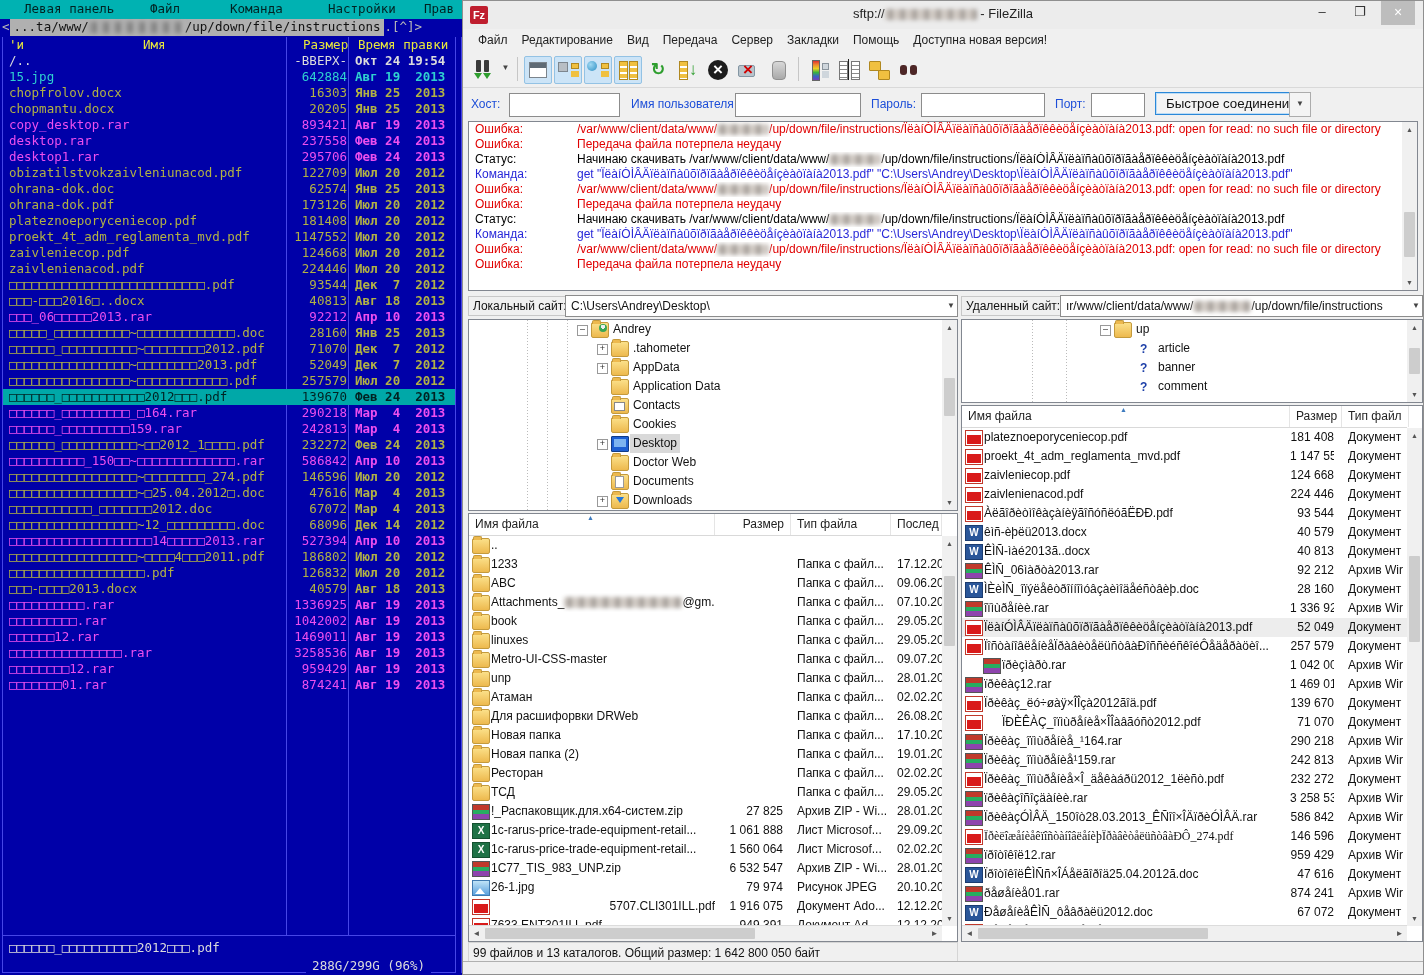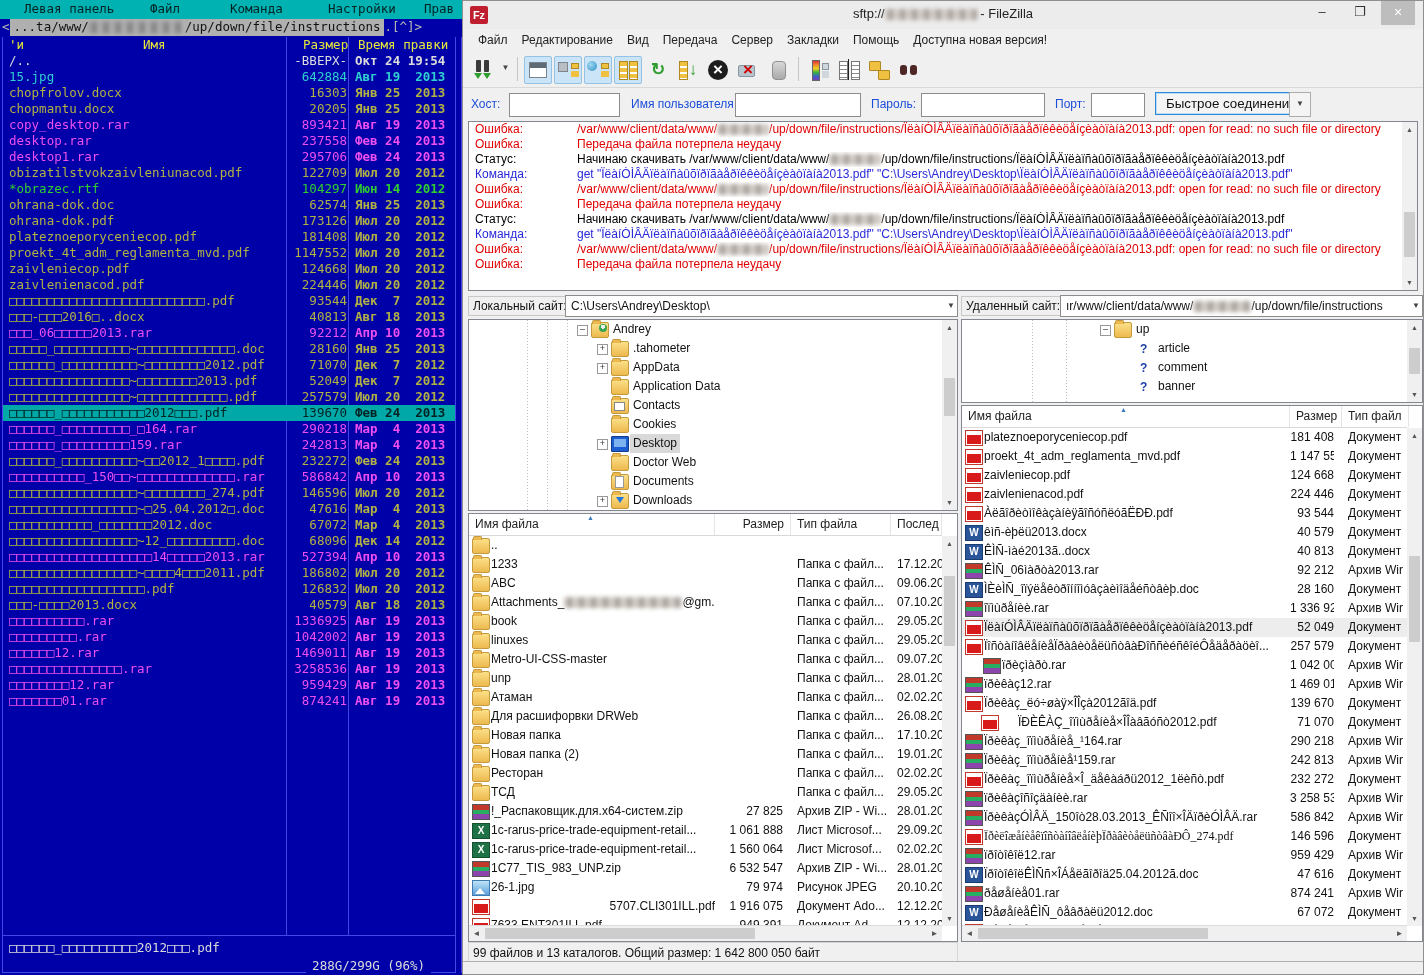--- a/index.html
+++ b/index.html
@@ -181,21 +181,20 @@
     <div class="c-sepv" style="left:345px;top:0;bottom:37px"></div>
     <div id="c-rows">
         <div class="crow cw"><span class="n">/..</span><span class="s">-ВВЕРХ-</span><span class="d">Окт 24 19:54</span></div>
         <div class="crow cc"><span class="n">15.jpg</span><span class="s">642884</span><span class="d">Авг 19  2013</span></div>
         <div class="crow ck"><span class="n">chopfrolov.docx</span><span class="s">16303</span><span class="d">Янв 25  2013</span></div>
         <div class="crow ck"><span class="n">chopmantu.docx</span><span class="s">20205</span><span class="d">Янв 25  2013</span></div>
         <div class="crow cm"><span class="n">copy_desktop.rar</span><span class="s">893421</span><span class="d">Авг 19  2013</span></div>
         <div class="crow cm"><span class="n">desktop.rar</span><span class="s">237558</span><span class="d">Фев 24  2013</span></div>
         <div class="crow cm"><span class="n">desktop1.rar</span><span class="s">295706</span><span class="d">Фев 24  2013</span></div>
         <div class="crow ck"><span class="n">obizatilstvokzaivleniunacod.pdf</span><span class="s">122709</span><span class="d">Июл 20  2012</span></div>
-        <div class="crow cg"><span class="n">*obrazec.rtf</span><span class="s">104297</span><span class="d">Июн 14  2012</span></div>
         <div class="crow ck"><span class="n">ohrana-dok.doc</span><span class="s">62574</span><span class="d">Янв 25  2013</span></div>
         <div class="crow ck"><span class="n">ohrana-dok.pdf</span><span class="s">173126</span><span class="d">Июл 20  2012</span></div>
         <div class="crow ck"><span class="n">plateznoeporyceniecop.pdf</span><span class="s">181408</span><span class="d">Июл 20  2012</span></div>
         <div class="crow ck"><span class="n">proekt_4t_adm_reglamenta_mvd.pdf</span><span class="s">1147552</span><span class="d">Июл 20  2012</span></div>
         <div class="crow ck"><span class="n">zaivleniecop.pdf</span><span class="s">124668</span><span class="d">Июл 20  2012</span></div>
         <div class="crow ck"><span class="n">zaivlenienacod.pdf</span><span class="s">224446</span><span class="d">Июл 20  2012</span></div>
         <div class="crow ck"><span class="n">□□□□□□□□□□□□□□□□□□□□□□□□□□.pdf</span><span class="s">93544</span><span class="d">Дек  7  2012</span></div>
         <div class="crow ck"><span class="n">□□□-□□□2016□..docx</span><span class="s">40813</span><span class="d">Авг 18  2013</span></div>
         <div class="crow cm"><span class="n">□□□_06□□□□□2013.rar</span><span class="s">92212</span><span class="d">Апр 10  2013</span></div>
         <div class="crow ck"><span class="n">□□□□□_□□□□□□□□□□~□□□□□□□□□□□□□.doc</span><span class="s">28160</span><span class="d">Янв 25  2013</span></div>
@@ -533,25 +532,25 @@
               <span class="texp" style="left: 138px;">–</span>
               <span class="ticon ic-folder" style="left: 152px;"></span>
               <span class="tlabel" style="left: 171px;">up</span>
             </div>
             <div class="trow">
               <span class="ticon ic-qfolder" style="left: 174px;"></span>
               <span class="tlabel" style="left: 193px;">article</span>
             </div>
             <div class="trow">
               <span class="ticon ic-qfolder" style="left: 174px;"></span>
+              <span class="tlabel" style="left: 193px;">banner</span>
+            </div>
+            <div class="trow">
+              <span class="ticon ic-qfolder" style="left: 174px;"></span>
               <span class="tlabel" style="left: 193px;">comment</span>
-            </div>
-            <div class="trow">
-              <span class="ticon ic-qfolder" style="left: 174px;"></span>
-              <span class="tlabel" style="left: 193px;">banner</span>
             </div>
           </div>
         <div class="vsb">
           <div class="ar up">▲</div>
           <div class="ar dn">▼</div>
           <div class="th" style="top:28px;height:26px"></div>
         </div>
       </div>
       <div class="listbox" style="top:112px;height:535px">
         <div class="lhead" id="r-head">
@@ -630,21 +629,21 @@
               <span class="cell nm" style="left: 0px; width: 306px;"><span class="fic ic-rar"></span><span>ïðèêàç12.rar</span></span>
               <span class="cell sz" style="left: 328px; width: 44px;">1 469 011</span>
               <span class="cell" style="left: 386px; width: 61px;">Архив Wir</span>
             </div>
             <div class="lrow">
               <span class="cell nm" style="left: 0px; width: 306px;"><span class="fic ic-pdf"></span><span>Ïðèêàç_ëó÷øàÿ×ÎÎçà2012ãîä.pdf</span></span>
               <span class="cell sz" style="left: 328px; width: 44px;">139 670</span>
               <span class="cell" style="left: 386px; width: 61px;">Документ</span>
             </div>
             <div class="lrow">
-              <span class="cell nm" style="left: 16px; width: 306px; padding-left: 40px;"><span class="fic ic-pdf"></span><span>ÏÐÈÊÀÇ_îïìùðåíèå×ÎÎàâãóñò2012.pdf</span></span>
+              <span class="cell nm" style="left: 0px; width: 306px; padding-left: 40px;"><span class="fic ic-pdf"></span><span>ÏÐÈÊÀÇ_îïìùðåíèå×ÎÎàâãóñò2012.pdf</span></span>
               <span class="cell sz" style="left: 328px; width: 44px;">71 070</span>
               <span class="cell" style="left: 386px; width: 61px;">Документ</span>
             </div>
             <div class="lrow">
               <span class="cell nm" style="left: 0px; width: 306px;"><span class="fic ic-rar"></span><span>Ïðèêàç_îïìùðåíèå_¹164.rar</span></span>
               <span class="cell sz" style="left: 328px; width: 44px;">290 218</span>
               <span class="cell" style="left: 386px; width: 61px;">Архив Wir</span>
             </div>
             <div class="lrow">
               <span class="cell nm" style="left: 0px; width: 306px;"><span class="fic ic-rar"></span><span>Ïðèêàç_îïìùðåíèå¹159.rar</span></span>

